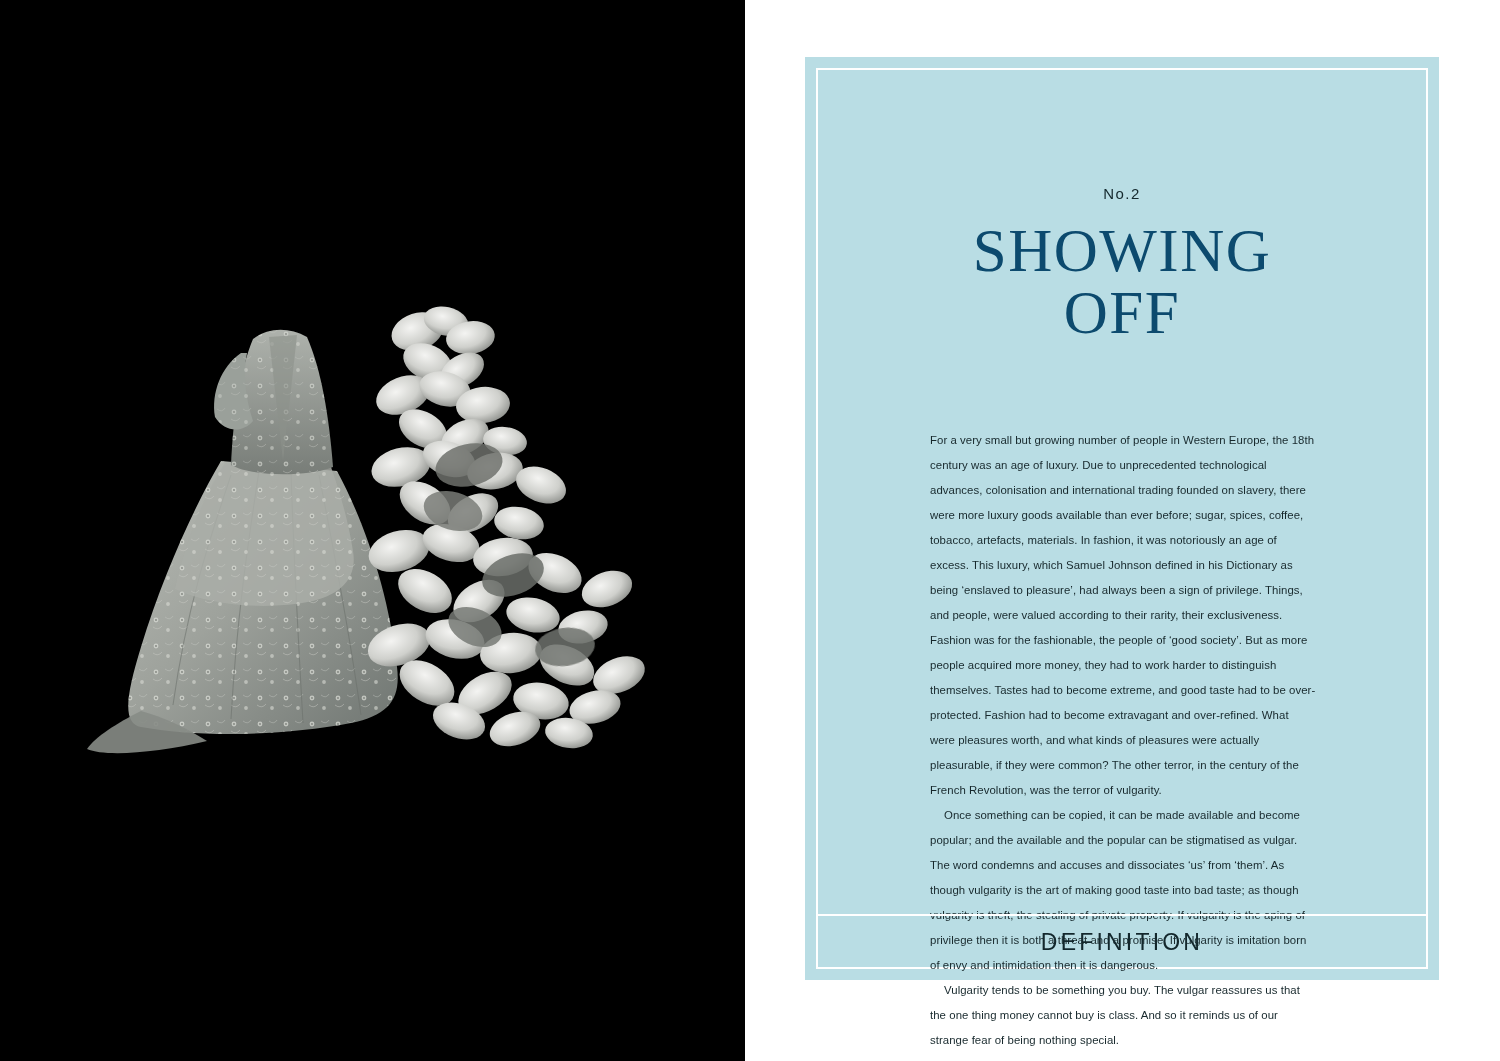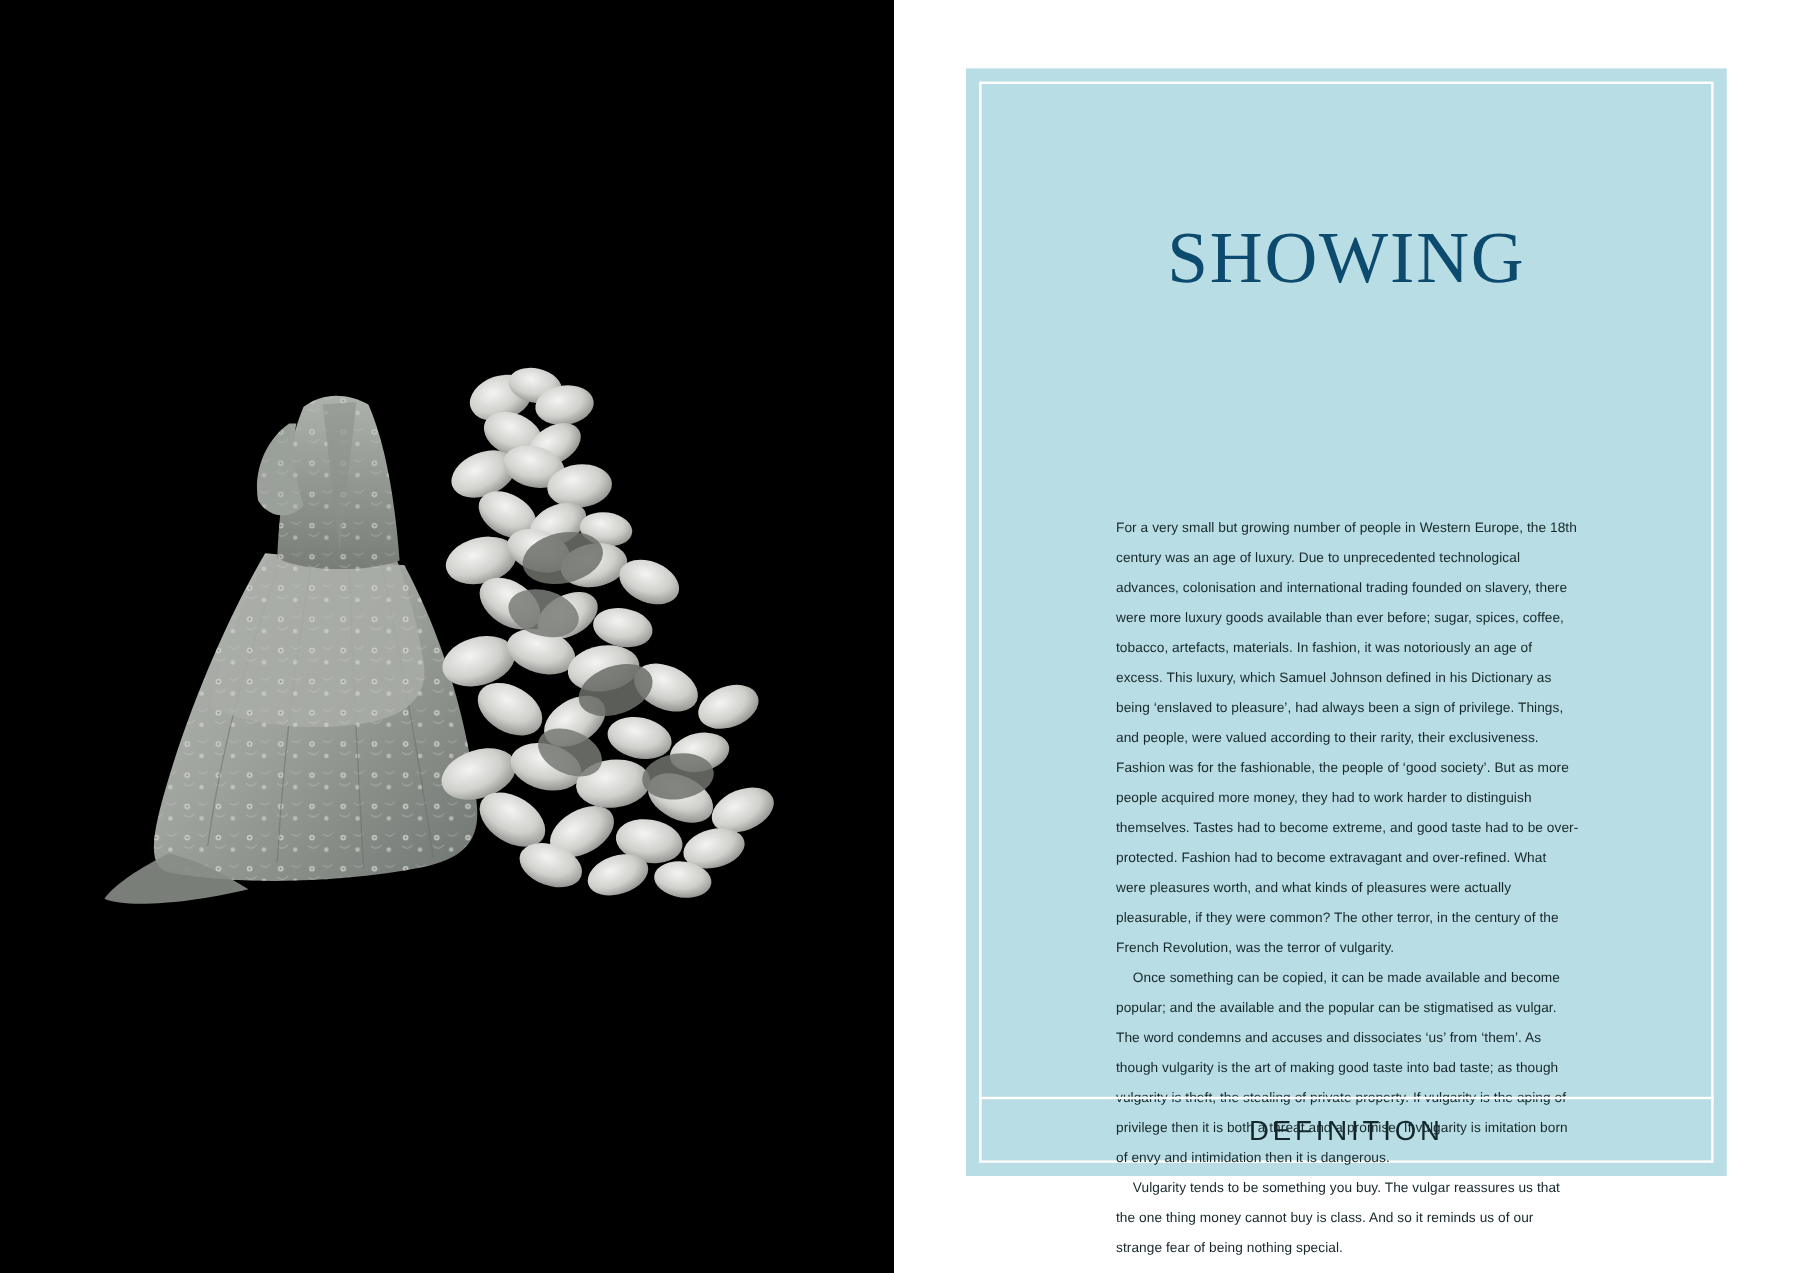--- a/index.html
+++ b/index.html
@@ -252,22 +252,24 @@
     </div>
 
   </div>
 
   <div class="right-page">
     <div class="panel">
 
       <div class="panel-inner-rule"></div>
 
       <div class="chapter-block">
+        <div class="chapter-number">No.2</div>
         <div class="chapter-title">
           <div>SHOWING</div>
+          <div>OFF</div>
         </div>
       </div>
 
       <div class="body-copy">
         <p>For a very small but growing number of people in Western Europe, the 18th century was an age of luxury. Due to unprecedented technological advances, colonisation and international trading founded on slavery, there were more luxury goods available than ever before; sugar, spices, coffee, tobacco, artefacts, materials. In fashion, it was notoriously an age of excess. This luxury, which Samuel Johnson defined in his Dictionary as being ‘enslaved to pleasure’, had always been a sign of privilege. Things, and people, were valued according to their rarity, their exclusiveness. Fashion was for the fashionable, the people of ‘good society’. But as more people acquired more money, they had to work harder to distinguish themselves. Tastes had to become extreme, and good taste had to be over-protected. Fashion had to become extravagant and over-refined. What were pleasures worth, and what kinds of pleasures were actually pleasurable, if they were common? The other terror, in the century of the French Revolution, was the terror of vulgarity.</p>
         <p>Once something can be copied, it can be made available and become popular; and the available and the popular can be stigmatised as vulgar. The word condemns and accuses and dissociates ‘us’ from ‘them’. As though vulgarity is the art of making good taste into bad taste; as though vulgarity is theft, the stealing of private property. If vulgarity is the aping of privilege then it is both a threat and a promise. If vulgarity is imitation born of envy and intimidation then it is dangerous.</p>
         <p>Vulgarity tends to be something you buy. The vulgar reassures us that the one thing money cannot buy is class. And so it reminds us of our strange fear of being nothing special.</p>
       </div>
 
       <div class="footer-band">

